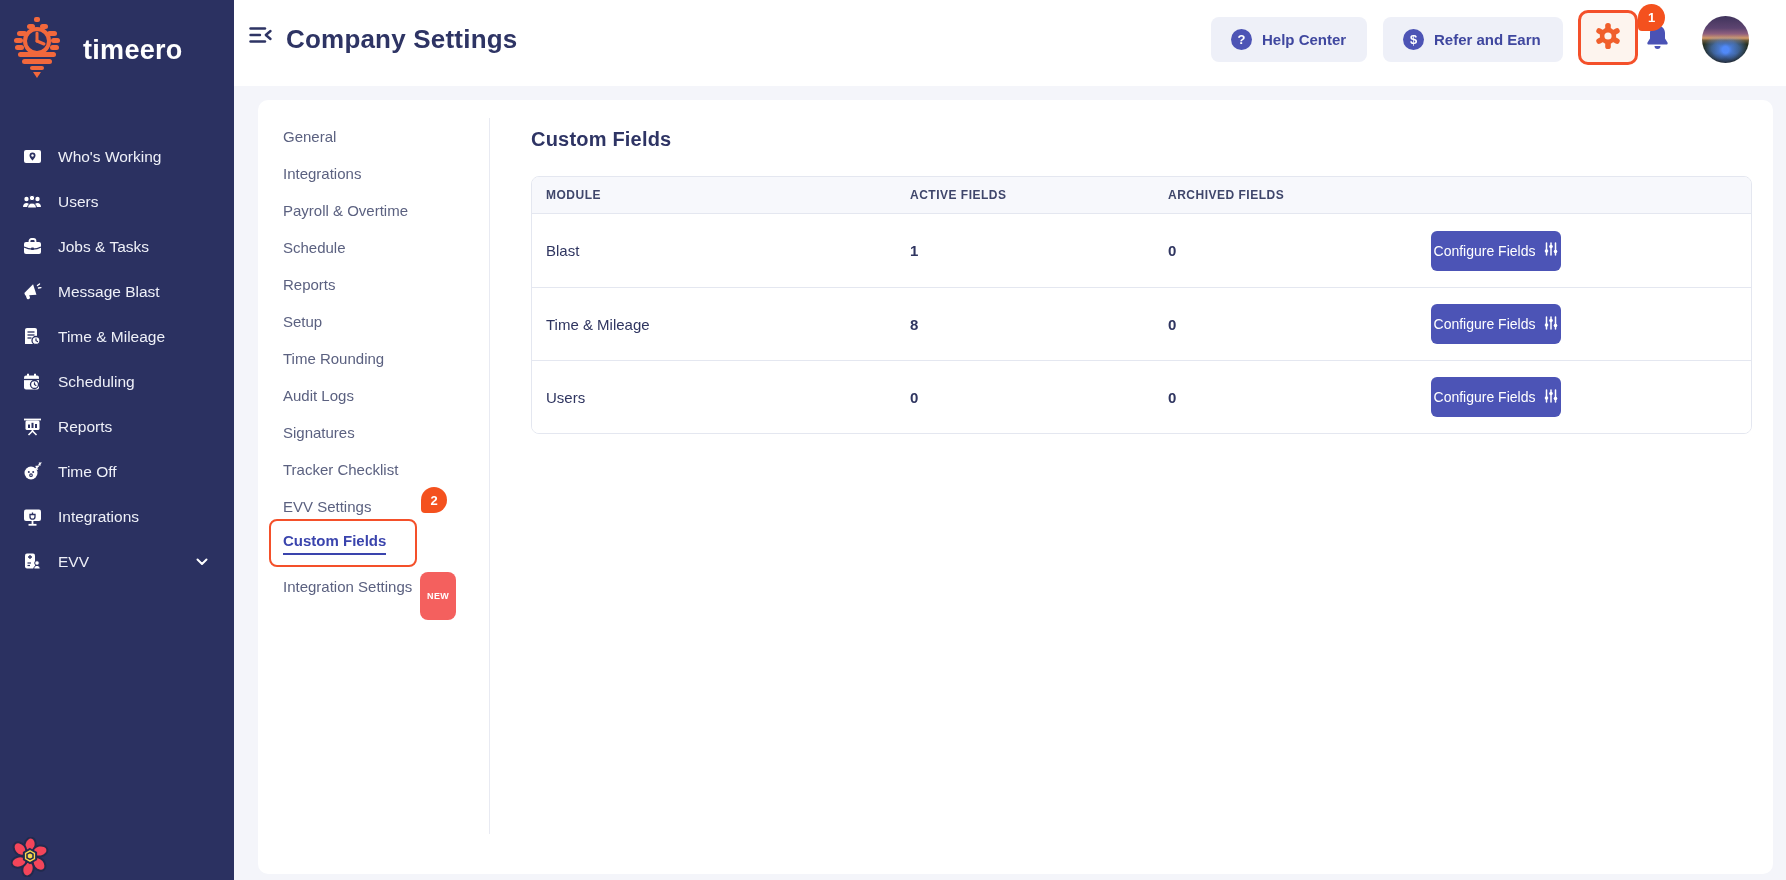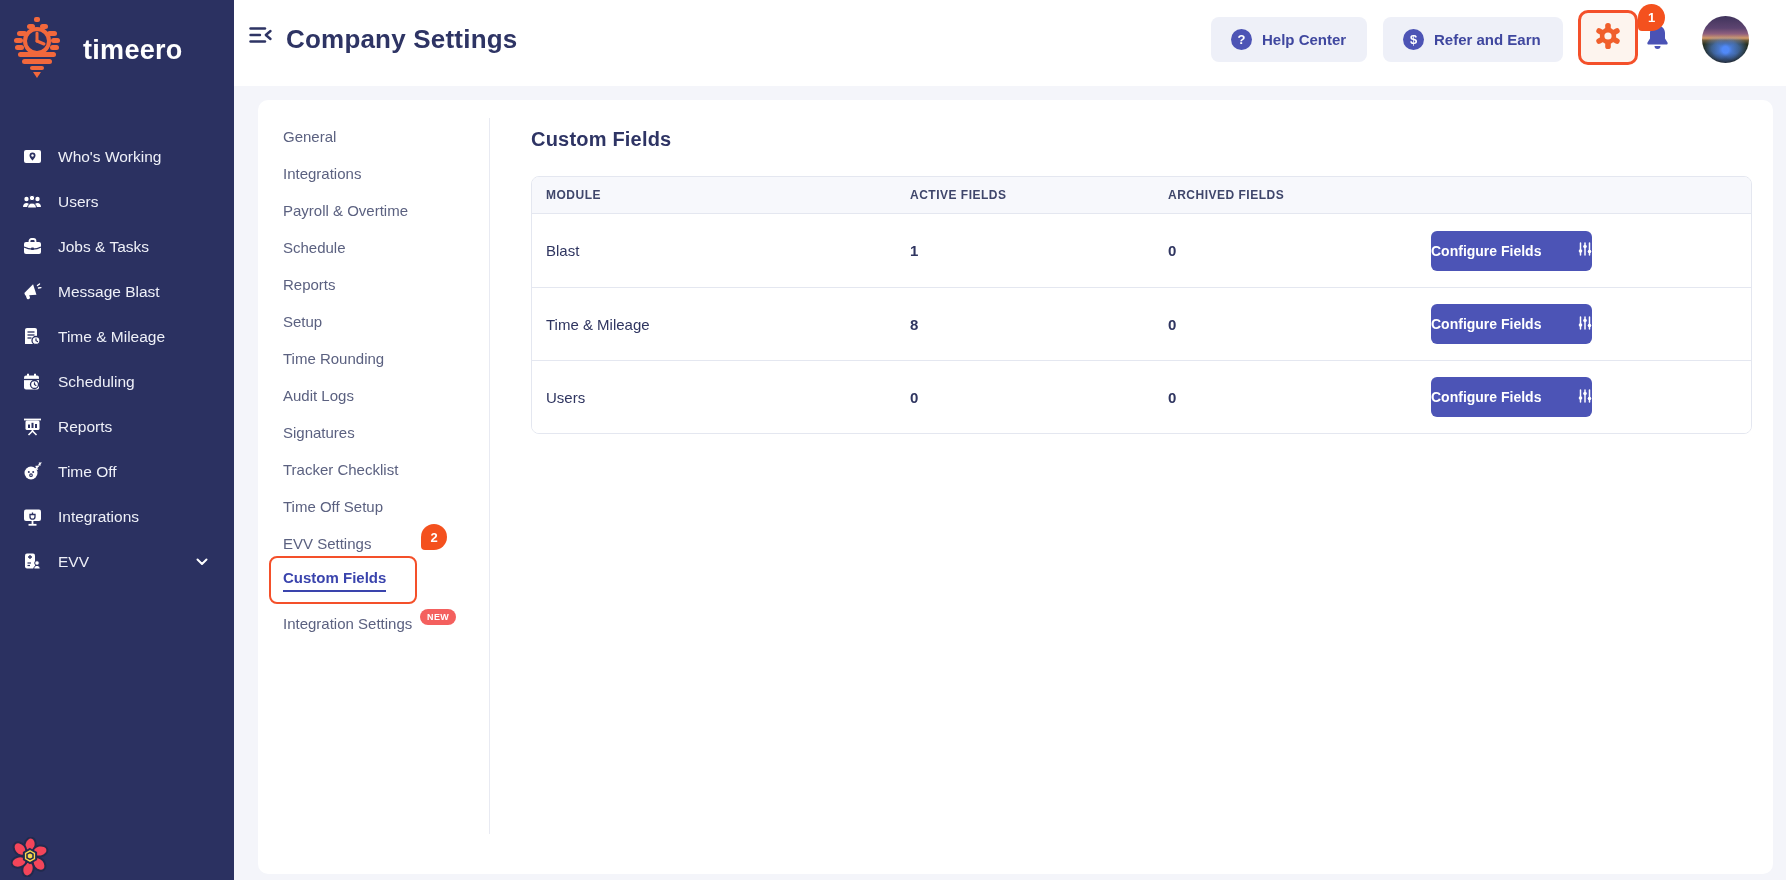--- a/index.html
+++ b/index.html
@@ -47,39 +47,39 @@
   .set-item { position:relative; display:flex; align-items:center; height:37px; padding-left:25px;
               color:#5b6180; font-size:15px; cursor:pointer; }
   .set-item.active { color:#3a44ad; font-weight:700; }
   .set-item.active .set-label { border-bottom:2px solid #3a44ad; padding-bottom:4px; }
   .active-ring { position:absolute; left:11px; top:-6px; width:148px; height:48px;
                  border:2.5px solid #f4502a; border-radius:8px; pointer-events:none; }
   .count-badge { position:absolute; left:163px; top:-1px; width:26px; height:26px; background:#f4511e;
                  border-radius:50% 50% 50% 4px; color:#fff; font-size:13px; font-weight:700;
                  display:flex; align-items:center; justify-content:center; }
   .new-badge { position:absolute; left:162px; top:4px; background:#f4605e; color:#fff; font-size:9px;
-               font-weight:700; letter-spacing:.4px; border-radius:8px; padding:3px 7px; }
+               font-weight:700; letter-spacing:.4px; border-radius:8px; padding:19px 7px; }
   .set-item.integration { margin-top:6px; }
 
   
   .content { position:absolute; left:232px; top:0; right:0; bottom:0; padding:28px 0 0 41px; }
   .content-heading { font-size:20px; font-weight:700; color:#2e3464; letter-spacing:.2px; }
   .cf-table { margin-top:25px; width:1221px; border:1px solid #e4e7f0; border-radius:8px; overflow:hidden; background:#fff; }
   .t-head { display:grid; grid-template-columns:364px 258px 263px 1fr; height:37px; background:#f7f8fc;
             border-bottom:1px solid #e4e7f0; }
   .t-head > div { display:flex; align-items:center; padding-left:14px; font-size:12px; font-weight:700;
                   color:#3f466b; letter-spacing:.5px; }
   .t-row { display:grid; grid-template-columns:364px 258px 263px 1fr; height:73px; align-items:center; background:#fff; }
   .t-row + .t-row { border-top:1px solid #e4e7f0; }
   .t-row > div { padding-left:14px; font-size:15px; color:#2f3560; }
   .num-active { color:#27a05d; font-weight:600; }
   .num-archived { color:#2f3560; font-weight:600; }
-  .cfg-btn { margin-left:0; width:161px; height:40px; background:#4c54b6; border:none; border-radius:6px;
-             color:#ffffff; font-size:14px; font-weight:700; font-family:inherit; display:flex; align-items:center;
-             justify-content:space-between; gap:9px; cursor:pointer; }
+  .cfg-btn { margin-left:0; width:130px; height:40px; background:#4c54b6; border:none; border-radius:6px;
+             color:#ffffff; font-size:14px; font-weight:400; font-family:inherit; display:flex; align-items:center;
+             justify-content:center; gap:9px; cursor:pointer; }
 </style>
 </head>
 <body>
 
 <div class="app">
 
   <aside class="sidebar">
     <div class="logo">
       <span>
         <svg width="48" height="62" viewBox="0 0 48 62">
@@ -329,23 +329,20 @@
       <div class="set-item">
           <span class="set-label">Audit Logs</span>
         </div>
       <div class="set-item">
           <span class="set-label">Signatures</span>
         </div>
       <div class="set-item">
           <span class="set-label">Tracker Checklist</span>
         </div>
       <div class="set-item">
-          <span class="set-label">Time Off Setup</span>
-        </div>
-      <div class="set-item">
         <span class="set-label">EVV Settings</span>
         <span class="count-badge">2</span>
       </div>
       <div class="set-item active">
         <span class="active-ring"></span>
         <span class="set-label">Custom Fields</span>
       </div>
       <div class="set-item integration">
         <span class="set-label">Integration Settings</span>
         <span class="new-badge">NEW</span>

